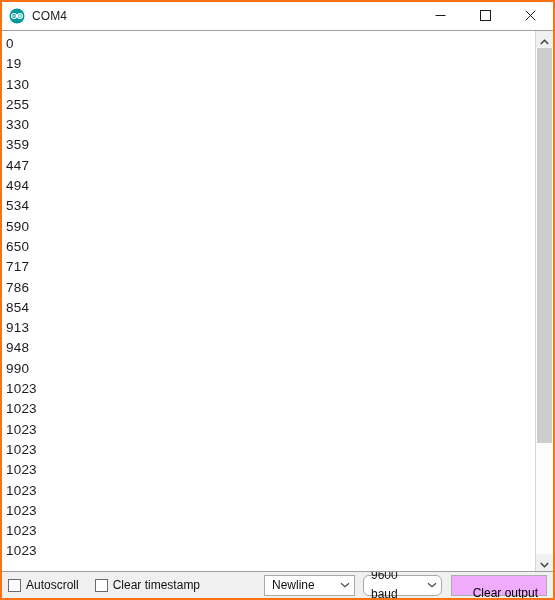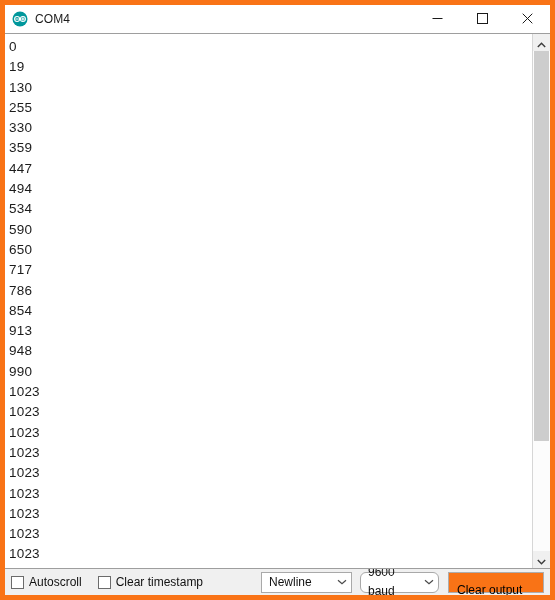--- a/index.html
+++ b/index.html
@@ -13,21 +13,21 @@
     -webkit-font-smoothing: antialiased;
   }
 
   
   #window {
     position: relative;
     width: 555px;
     height: 600px;
     box-sizing: border-box;
     background: #f0f0f0;
-    border: 5px solid #f97316;
+    border: 2px solid #f97316;
     overflow: hidden;
     display: flex;
     flex-direction: column;
   }
 
   
   .titlebar {
     height: 27px;
     min-height: 27px;
     background: #ffffff;
@@ -234,27 +234,27 @@
   .combo-text {
     font-size: 12px;
     color: #111;
     line-height: 19px;
   }
   .combo-arrow { display: flex; align-items: center; }
   .clear-btn {
     height: 21px;
     width: 96px;
     box-sizing: border-box;
-    background: #f97316;
+    background: #f0abfc;
     border: 1px solid #adadad;
     font-family: "Liberation Sans", sans-serif;
     font-size: 12px;
     color: #000;
     line-height: 19px;
-    text-align: left;
+    text-align: right;
     margin-left: 9px;
     padding: 8px;
     cursor: default;
   }
 </style>
 </head>
 <body>
 
 <div id="window">
 

